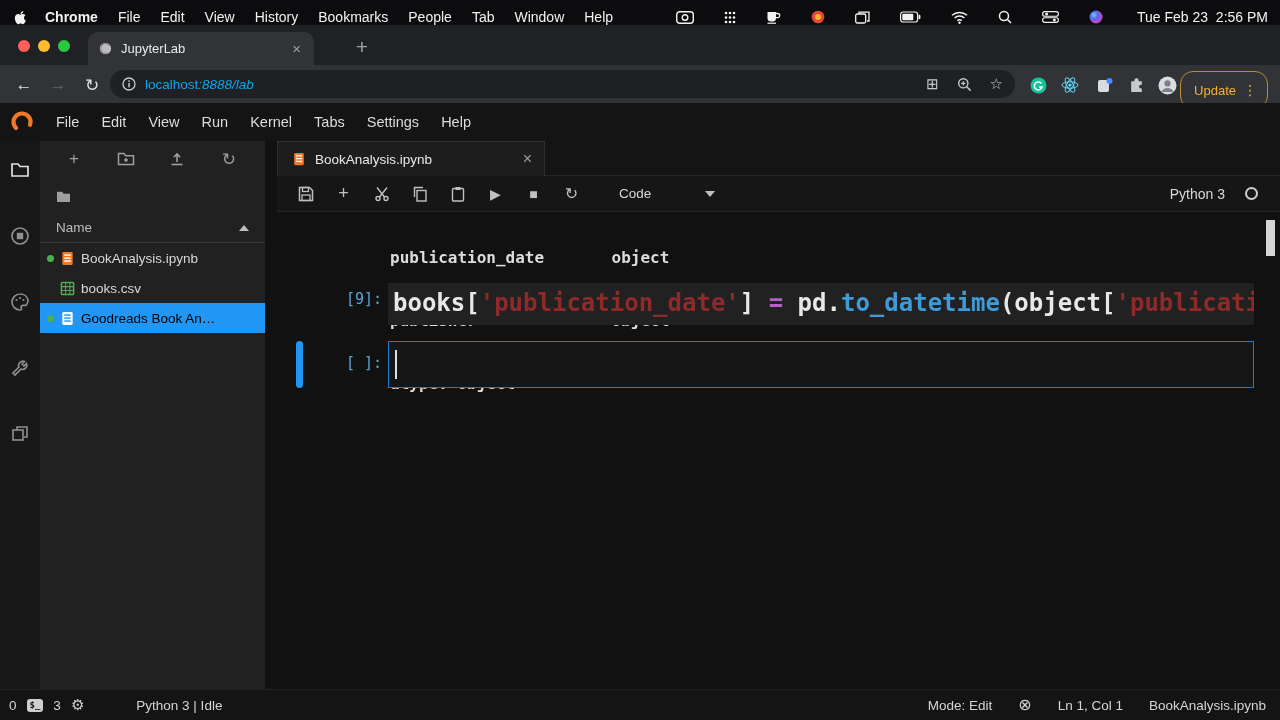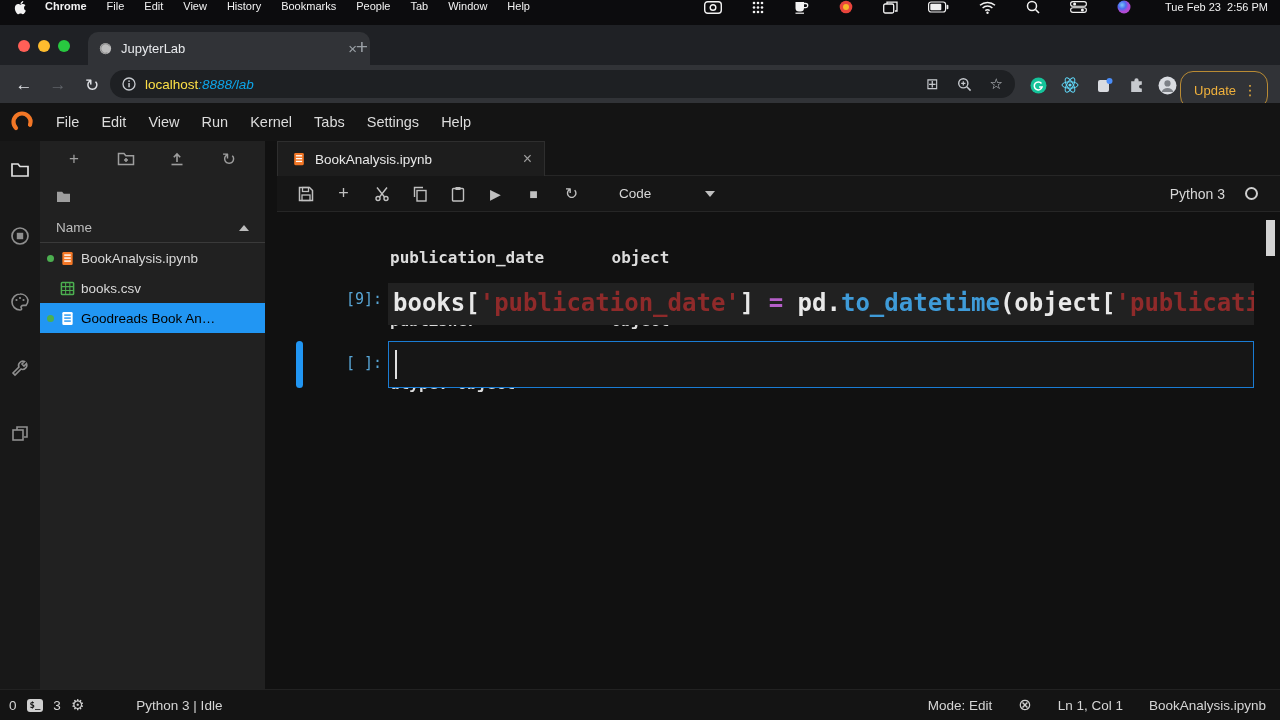--- a/index.html
+++ b/index.html
@@ -2,48 +2,48 @@
 <html><head>
 <meta charset="utf-8">
 <style>
   * { margin:0; padding:0; box-sizing:border-box; }
   html,body { width:1280px; height:720px; overflow:hidden; background:#000; }
   body { font-family:"Liberation Sans", sans-serif; color:#e0e0e0; position:relative; }
   svg { display:block; }
 
   
   .macbar { position:absolute; top:0; left:0; right:0; height:25px; background:#0c0c0e;
-            display:flex; align-items:flex-start; font-size:11px; color:#f2f2f2; }
+            display:flex; align-items:flex-end; font-size:14px; color:#f2f2f2; }
   .apple { margin:0 8px 0 14px; display:flex; }
   .mb-item { padding:0 10px; }
   .mb-item.bold { font-weight:bold; }
   .mb-right { margin-left:auto; display:flex; align-items:center; gap:30px; padding-right:12px; }
   .mb-ic { display:flex; align-items:center; }
   .mb-clock { margin-left:4px; white-space:pre; }
 
   
   .tabstrip { position:absolute; top:25px; left:0; right:0; height:40px; background:#1f2125; }
   .traffic { position:absolute; left:18px; top:15px; display:flex; gap:8px; }
   .tl { width:12px; height:12px; border-radius:50%; }
-  .chrome-tab { position:absolute; left:88px; top:7px; width:282px; height:33px; background:#313337;
+  .chrome-tab { position:absolute; left:88px; top:7px; width:226px; height:33px; background:#313337;
                 border-radius:10px 10px 0 0; display:flex; align-items:center; padding:0 10px;
                 font-size:13px; color:#e8eaed; }
   .chrome-tab .favicon { margin-right:8px; }
   .chrome-tab .tclose { margin-left:auto; color:#9aa0a6; font-size:15px; padding:0 3px; }
   .newtab { position:absolute; left:348px; top:8px; color:#9aa0a6; font-size:21px; width:28px; height:28px;
             display:flex; align-items:center; justify-content:center; }
 
   
   .chrome-toolbar { position:absolute; top:65px; left:0; right:0; height:38px; background:#313337; }
   .nav-btn { position:absolute; top:8px; width:24px; height:24px; display:flex; align-items:center;
              justify-content:center; font-size:17px; color:#dfe1e5; }
   .nav-btn.dis { color:#5f6368; }
   .urlbar { position:absolute; left:110px; top:5px; width:905px; height:28px; border-radius:14px;
             background:#1e2023; display:flex; align-items:center; padding:0 12px; font-size:13.5px; }
-  .urlbar .host { color:#fde047; }
+  .urlbar .host { color:#0ea5e9; }
   .urlbar .rest { color:#0ea5e9;font-style:italic; }
   .url-right { margin-left:auto; display:flex; align-items:center; gap:18px; color:#c6c9ce; }
   .ext-ic { position:absolute; top:8px; width:24px; height:24px; display:flex; align-items:center; justify-content:center; }
   .update-pill { position:absolute; right:12px; top:6px; height:38px; border:1.5px solid #b98b34;
                  border-radius:13px; display:flex; align-items:center; gap:7px; padding:0 10px 0 13px;
                  color:#f0b13c; font-size:13px; }
   .update-pill .kebab { font-size:14px; color:#f0b13c; }
 
   
   .jl-menubar { position:absolute; top:103px; left:0; right:0; height:38px; background:#141414;

